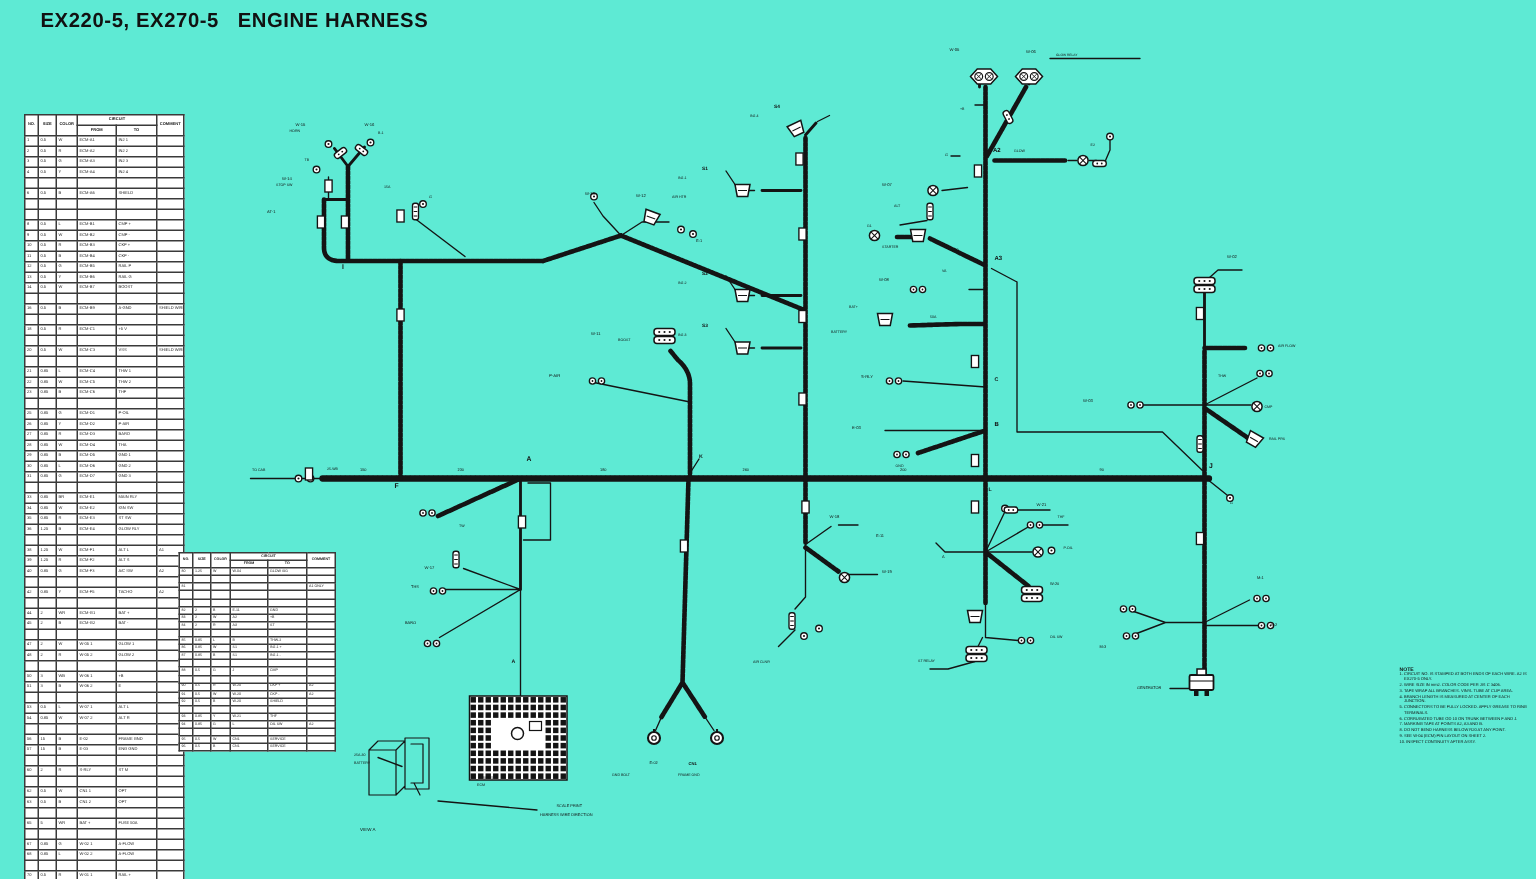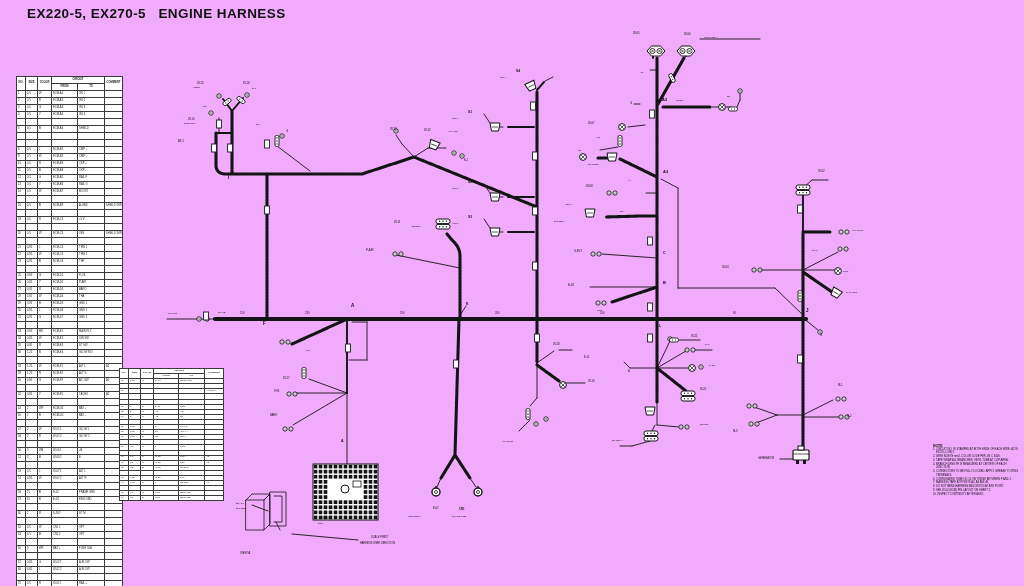--- a/index.html
+++ b/index.html
@@ -1,16 +1,16 @@
 <!DOCTYPE html>
 <html><head>
 <meta charset="utf-8">
 <style>
   html,body{margin:0;padding:0;background:#fff;}
-  #stage{position:relative;width:1024px;height:586px;background:#f0abfc;overflow:hidden;
+  #stage{position:relative;width:1024px;height:586px;background:#5eead4;overflow:hidden;
          font-family:"Liberation Sans",sans-serif;color:#111;}
   #title{position:absolute;left:27px;top:6px;font-size:13.5px;font-weight:bold;
          letter-spacing:.4px;white-space:pre;color:#111;}
   .wiretable{position:absolute;border-collapse:collapse;table-layout:fixed;background:#fff;}
   .wiretable td{border:.6px solid #3a3a3a;padding:0 1px;overflow:hidden;white-space:nowrap;
                 font-family:"Liberation Sans",sans-serif;color:#222;line-height:1;}
   #tblL{left:16px;top:76px;width:106px;}
   #tblL td{height:6.0px;font-size:2.7px;}
   #tblR{left:119px;top:368px;width:104px;}
   #tblR td{height:4.1px;font-size:2.4px;}

